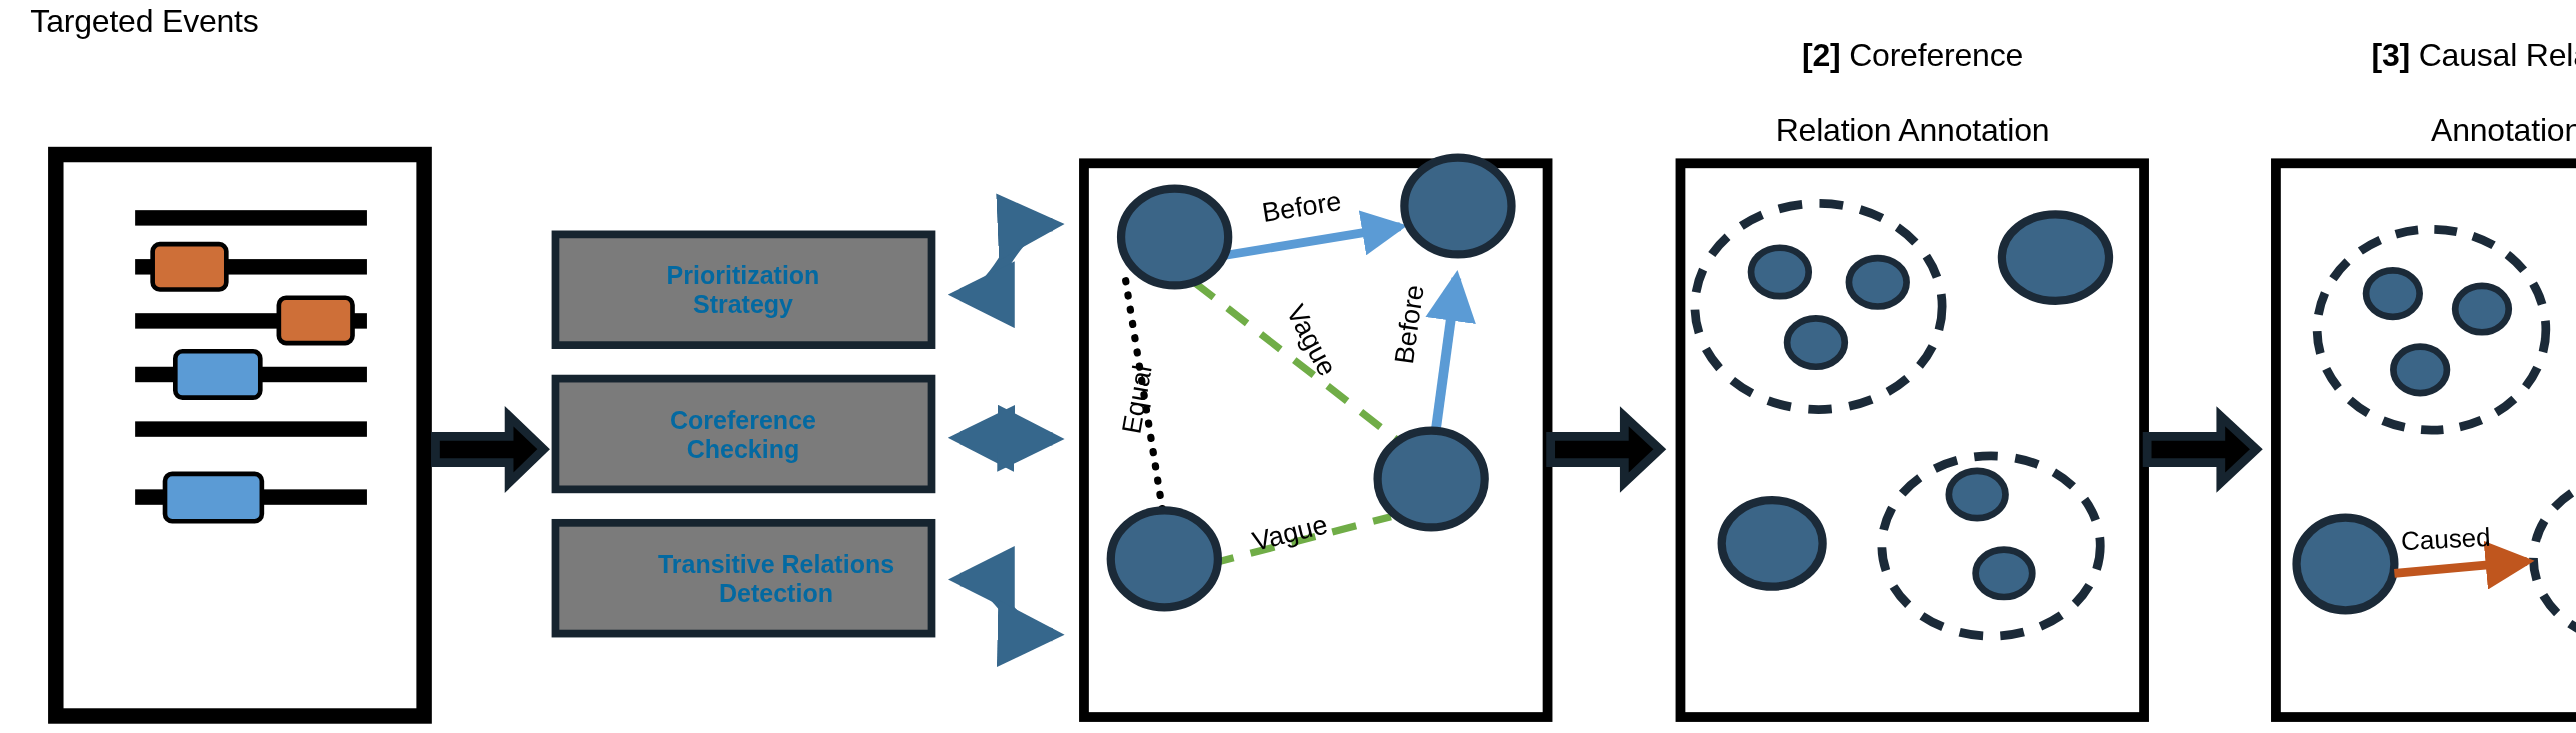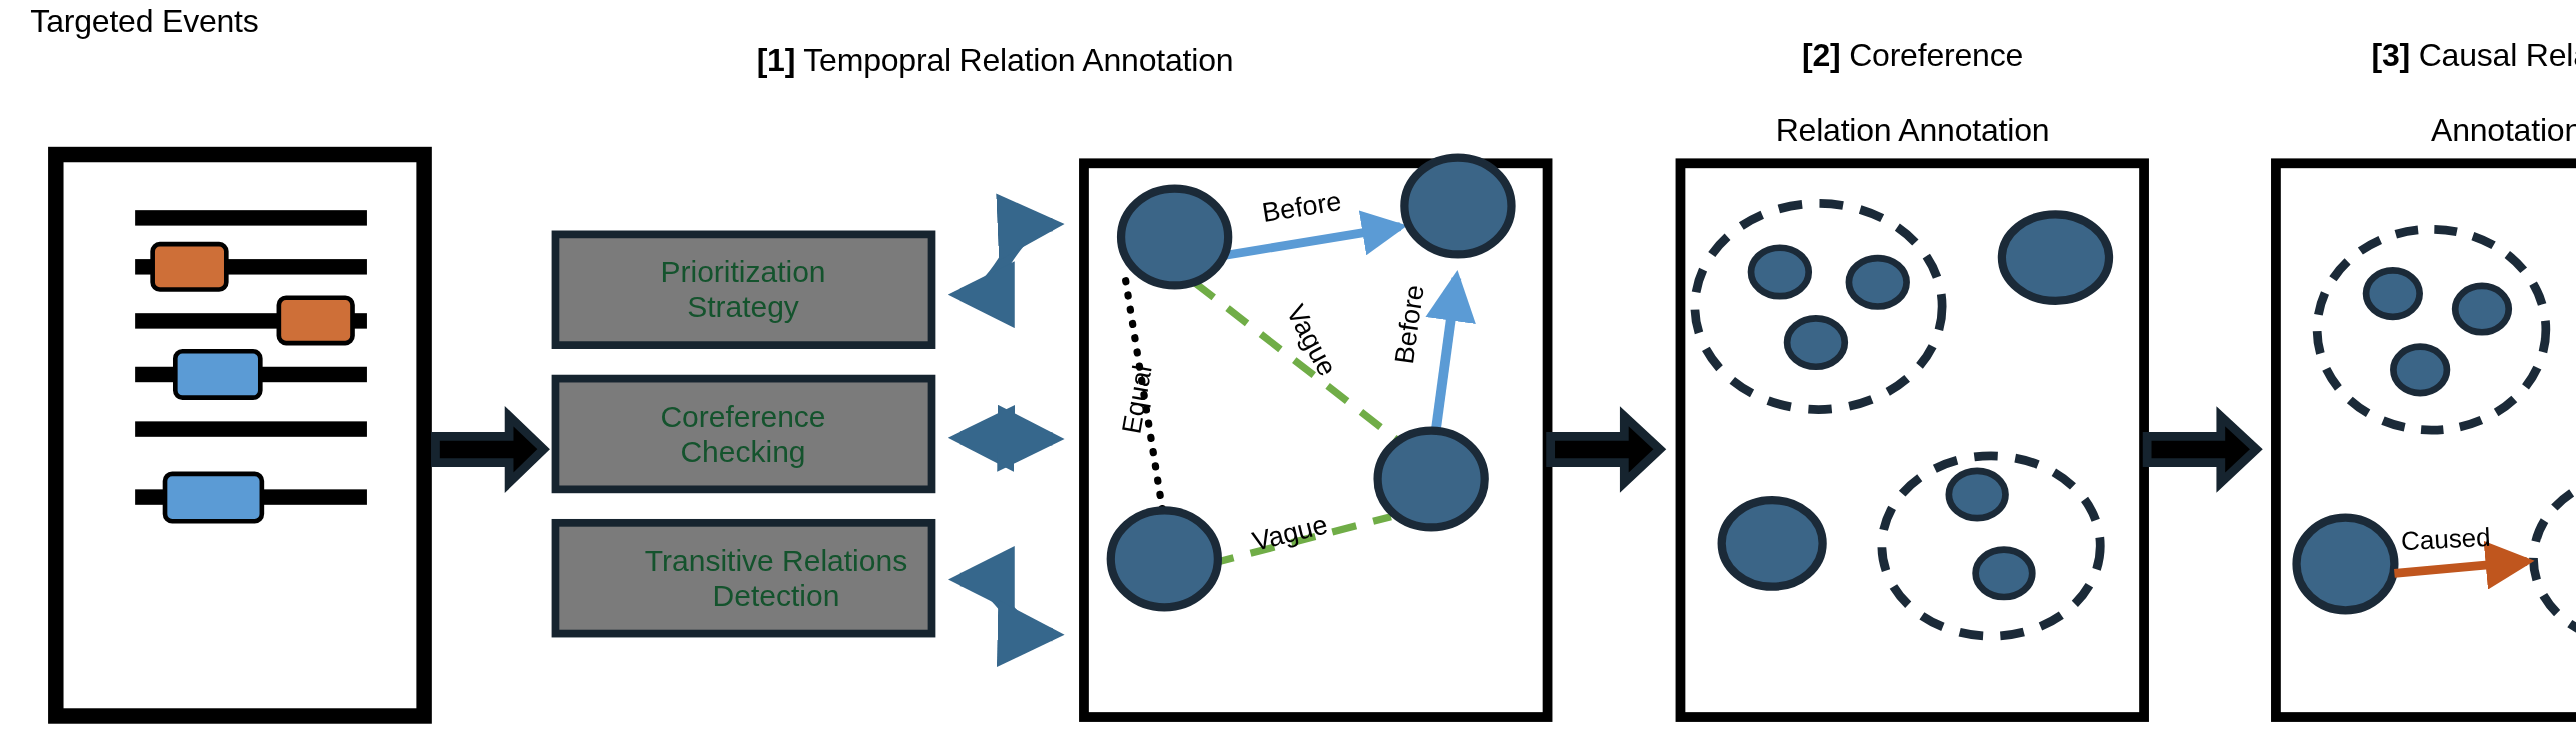--- a/index.html
+++ b/index.html
@@ -39,26 +39,27 @@
     white-space: pre-line;
     letter-spacing: -0.2px;
   }
   .title b { font-weight: bold; }
   .box-label {
     position: absolute;
     display: flex;
     align-items: center;
     justify-content: center;
     text-align: center;
-    color: #14532d;
-    font-size: 30px;
+    color: #0369a1;
+    font-size: 25px;
     line-height: 1.16;
     font-family: "Liberation Sans", sans-serif;
     pointer-events: none;
     white-space: pre-line;
+    font-weight: bold;
   }
   .edge-label {
     position: absolute;
     font-family: "Liberation Sans", sans-serif;
     font-size: 27px;
     color: #000000;
     transform-origin: 50% 50%;
     white-space: nowrap;
   }
 </style>
@@ -180,23 +181,20 @@
       <ellipse cx="5078" cy="1000" rx="50" ry="43" fill="#3B6587" stroke="#1B2A38" stroke-width="13"></ellipse>
       <ellipse cx="5117" cy="1148" rx="50" ry="43" fill="#3B6587" stroke="#1B2A38" stroke-width="13"></ellipse>
 
       <line x1="4648" y1="1113" x2="4905" y2="1090" stroke="#C0561E" stroke-width="17" marker-end="url(#arrow-orange)"></line>
       <line x1="5112" y1="908" x2="5175" y2="588" stroke="#C0561E" stroke-width="17" marker-end="url(#arrow-orange)"></line>
     </g>
   </svg>
 
   <div class="title" style="left:0px; top:3px; width:289px;">Targeted Events</div>
 
-  <div class="title" style="left:526px; top:4.1px; width:938px;">
-    <b>[1]</b><span> Tempopral Relation Annotation</span>
-  </div>
 
   <div class="title" style="left:1655px; top:-1px; width:515px;">
     <b>[2]</b><span> Coreference</span><br>
     <span>Relation Annotation</span>
   </div>
 
   <div class="title" style="left:2267px; top:-1px; width:479px;">
     <b>[3]</b><span> Causal Relation</span><br>
     <span>Annotation</span>
   </div>

